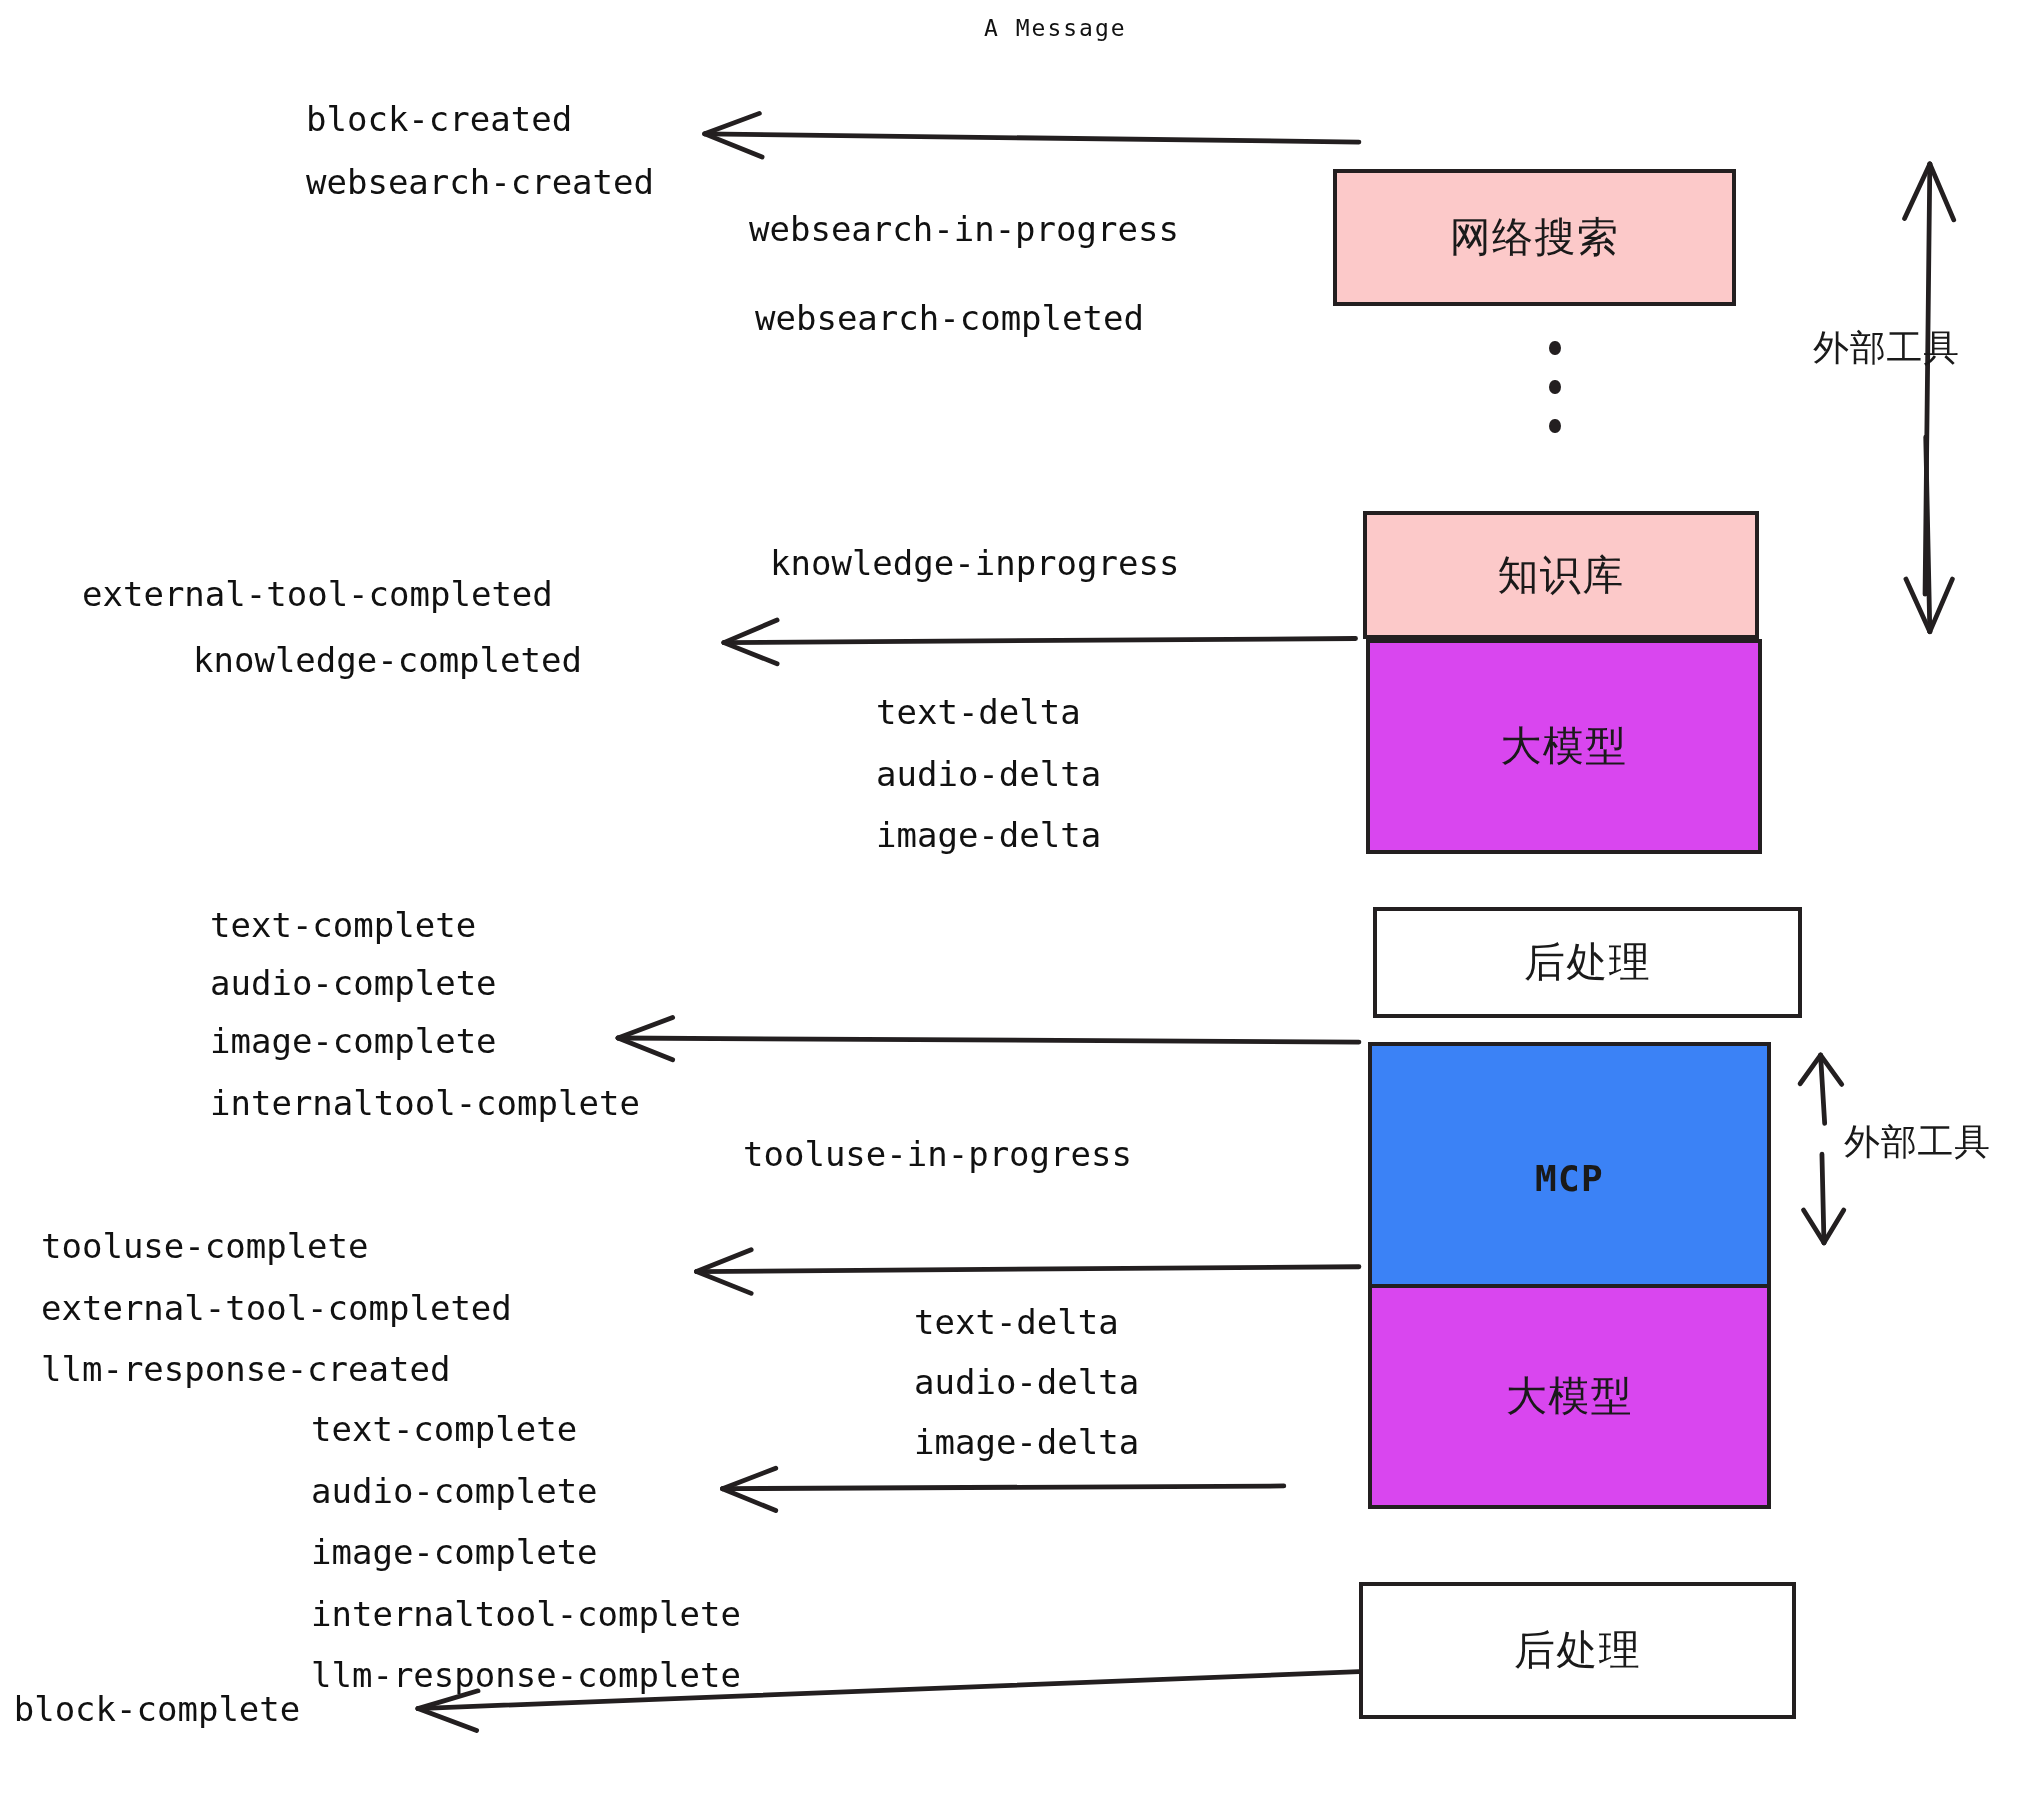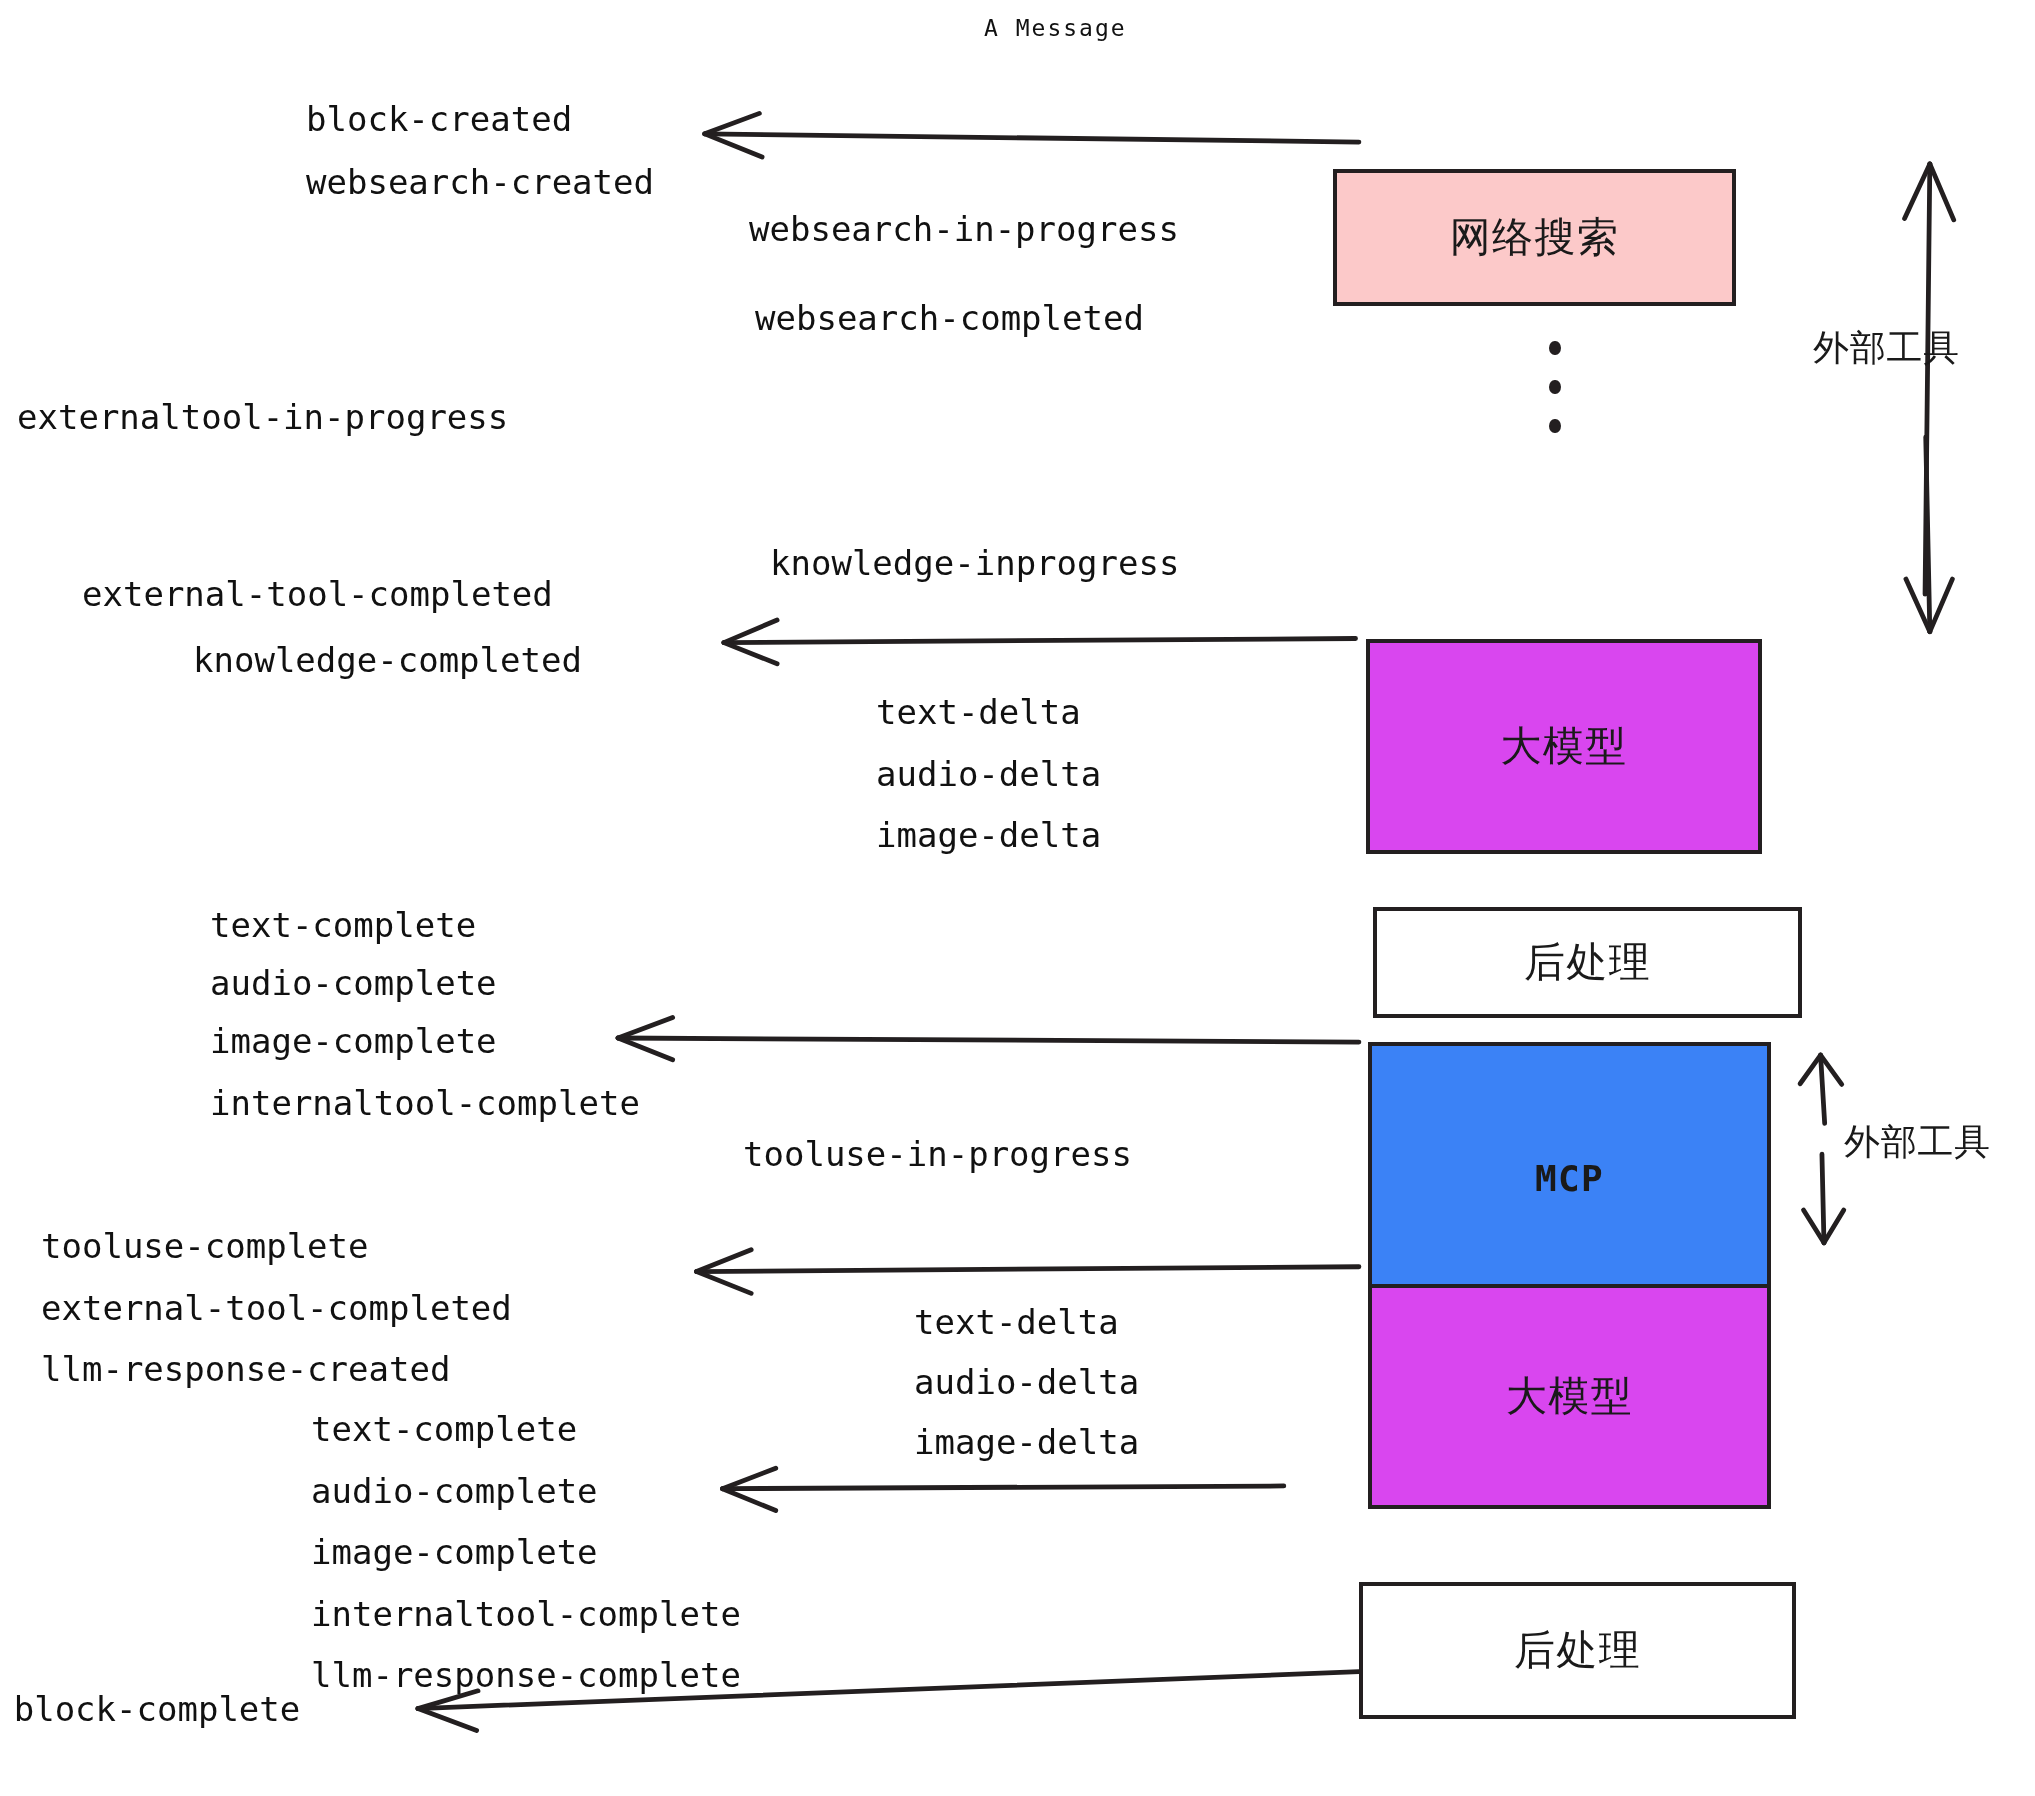--- a/index.html
+++ b/index.html
@@ -122,20 +122,23 @@
   <div class="box pink" style="left:1333px; top:169px; width:403px; height:137px;">
     <span>网络搜索</span>
   </div>
 
   <div class="vdots" style="left:1549px; top:341px;">
     <i></i>
       <i></i>
       <i></i>
   </div>
 
+  <div class="box pink" style="left:1363px; top:511px; width:396px; height:128px;">
+    <span>知识库</span>
+  </div>
 
   <div class="box green" style="left:1366px; top:639px; width:396px; height:215px;">
     <span>大模型</span>
   </div>
 
   <div class="box white" style="left:1373px; top:907px; width:429px; height:111px;">
     <span>后处理</span>
   </div>
 
   <div class="box yellow mcp" style="left:1368px; top:1042px; width:403px; height:272px;">
@@ -150,21 +153,20 @@
     <span>后处理</span>
   </div>
 
   <div class="cn-side" style="left:1813px; top:324px;">外部工具</div>
   <div class="cn-side" style="left:1844px; top:1118px;">外部工具</div>
 
   <div class="lbl" style="left:306px;  top:102px;">block-created</div>
   <div class="lbl" style="left:306px;  top:165px;">websearch-created</div>
   <div class="lbl" style="left:749px; top:212px;">websearch-in-progress</div>
   <div class="lbl" style="left:755px; top:301px;">websearch-completed</div>
-  <div class="lbl" style="left:17px;   top:400px;">externaltool-in-progress</div>
   <div class="lbl" style="left:770px; top:546px;">knowledge-inprogress</div>
   <div class="lbl" style="left:82px;  top:577px;">external-tool-completed</div>
   <div class="lbl" style="left:193px;  top:635px;margin-top:8px;">knowledge-completed</div>
   <div class="lbl" style="left:876px; top:695px;">text-delta</div>
   <div class="lbl" style="left:876px; top:757px;">audio-delta</div>
   <div class="lbl" style="left:876px; top:818px;">image-delta</div>
   <div class="lbl" style="left:210px;  top:908px;">text-complete</div>
   <div class="lbl" style="left:210px;  top:966px;">audio-complete</div>
   <div class="lbl" style="left:210px;  top:1024px;">image-complete</div>
   <div class="lbl" style="left:210px;  top:1086px;">internaltool-complete</div>

